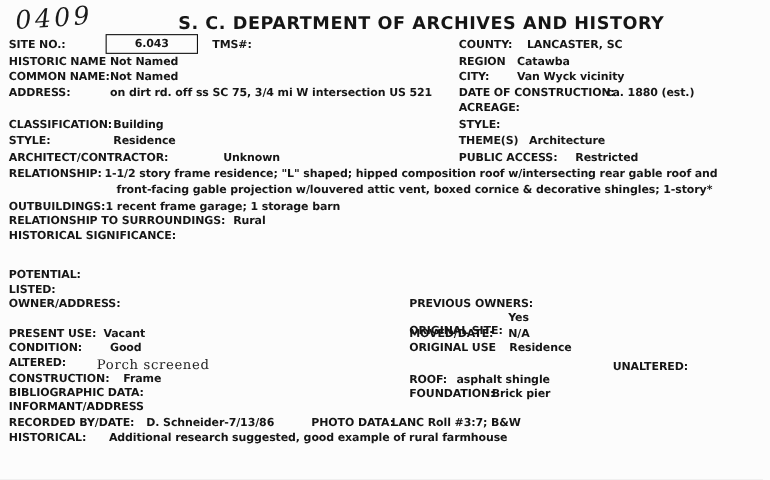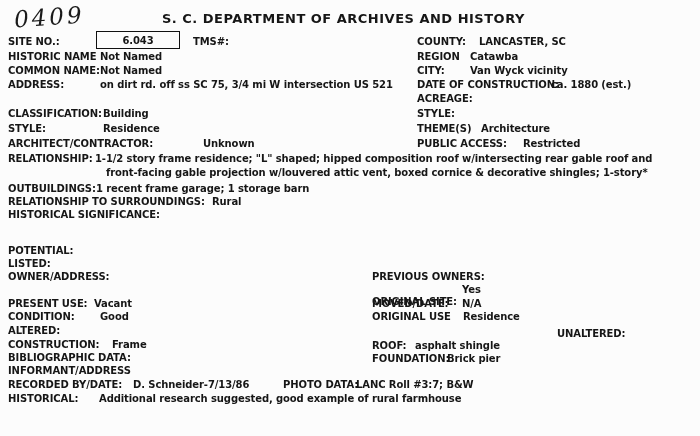--- a/index.html
+++ b/index.html
@@ -7,21 +7,21 @@
     position:relative; width:700px; height:436px; margin:0 auto;
     background:#fcfcfc; overflow:hidden;
     font-family:"DejaVu Sans", sans-serif;
   }
   .t {
     position:absolute; white-space:nowrap;
     font:bold 10px "DejaVu Sans", sans-serif;
     letter-spacing:-0.1px; color:#161616;
   }
   .title {
-    font-size:13px; letter-spacing:0.5px;
+    font-size:16px; letter-spacing:0.5px;
   }
   .hand {
     position:absolute; white-space:nowrap;
     font:italic 23px "DejaVu Serif", serif;
     letter-spacing:3px; color:#1a1a1a;
     transform:rotate(-4deg);
   }
   .typewriter {
     font:12px "DejaVu Serif", serif;
     font-weight:normal; letter-spacing:0.6px; color:#222;
@@ -102,20 +102,21 @@
   <span class="t" style="left:94px;top:298px">Vacant</span>
   <span class="t" style="left:372px;top:298px">MOVED/DATE:</span>
   <span class="t" style="left:462px;top:298px">N/A</span>
 
   <span class="t" style="left:8px;top:311px">CONDITION:</span>
   <span class="t" style="left:100px;top:311px">Good</span>
   <span class="t" style="left:372px;top:311px">ORIGINAL USE</span>
   <span class="t" style="left:463px;top:311px">Residence</span>
 
   <span class="t" style="left:8px;top:325px">ALTERED:</span>
+  <span class="t typewriter" style="left:88px;top:324px">Porch screened</span>
   <span class="t" style="left:557px;top:328px">UNALTERED:</span>
 
   <span class="t" style="left:8px;top:339px">CONSTRUCTION:</span>
   <span class="t" style="left:112px;top:339px">Frame</span>
   <span class="t" style="left:372px;top:340px">ROOF:</span>
   <span class="t" style="left:415px;top:340px">asphalt shingle</span>
 
   <span class="t" style="left:8px;top:352px">BIBLIOGRAPHIC DATA:</span>
   <span class="t" style="left:372px;top:353px">FOUNDATION:</span>
   <span class="t" style="left:447px;top:353px">Brick pier</span>

